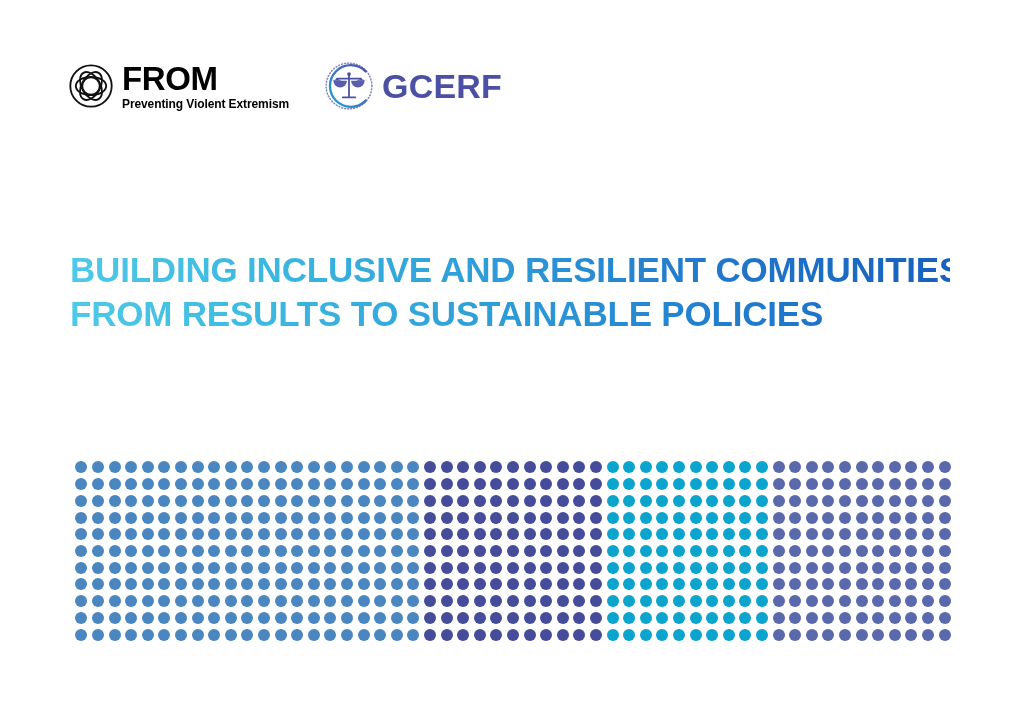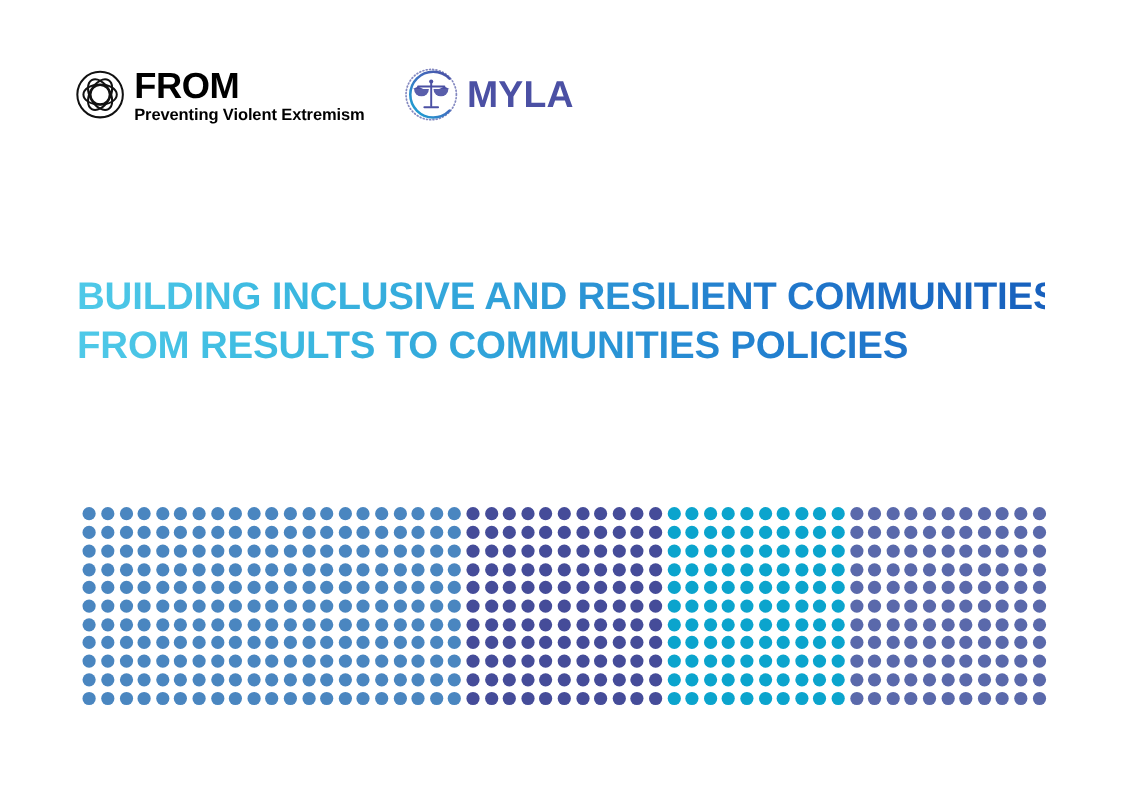--- a/index.html
+++ b/index.html
@@ -54,21 +54,21 @@
     font-family: "Liberation Sans", sans-serif;
     font-weight: bold;
     font-size: 33px;
     letter-spacing: -0.4px;
     color: #000000;
     line-height: 1;
   }
   #gcerf-tagline {
     font-family: "Liberation Sans", sans-serif;
     font-weight: bold;
-    font-size: 15px;
+    font-size: 12px;
     letter-spacing: -0.1px;
     color: #000000;
     margin-top: 3px;
     line-height: 1;
   }
 
   
   #myla-logo {
     display: flex;
     align-items: center;
@@ -180,28 +180,28 @@
           <line x1="27" y1="36" x2="73" y2="36"></line>
           <line x1="38" y1="72" x2="62" y2="72"></line>
           <path d="M 18 40 L 27 36 L 36 40 Z" fill="#4b50a4" stroke="none"></path>
           <path d="M 64 40 L 73 36 L 82 40 Z" fill="#4b50a4" stroke="none"></path>
         </g>
         <circle cx="50" cy="27" r="3.6" fill="#4b50a4"></circle>
         <path d="M 20 40 A 13 13 0 0 0 46 40 Z" fill="#4b50a4" opacity="0.92"></path>
         <path d="M 54 40 A 13 13 0 0 0 80 40 Z" fill="#4b50a4" opacity="0.92"></path>
       </svg>
     </span>
-    <span id="myla-name">MYLA</span>
+    <span id="myla-name">GCERF</span>
   </div>
 
 </div>
 
 <div id="title-wrap">
   <div class="title-line line1">BUILDING INCLUSIVE AND RESILIENT COMMUNITIES -</div>
-  <div class="title-line line2">FROM RESULTS TO COMMUNITIES POLICIES</div>
+  <div class="title-line line2">FROM RESULTS TO SUSTAINABLE POLICIES</div>
 </div>
 
 <div id="dot-pattern" style="grid-template-rows: repeat(11, 1fr);">
     <div class="dot-row" style="grid-template-columns: repeat(53, 1fr);">
       <span class="dot" style="background: rgb(74, 134, 192); width: 12px; height: 12px;"></span>
       <span class="dot" style="background: rgb(74, 134, 192); width: 12px; height: 12px;"></span>
       <span class="dot" style="background: rgb(74, 134, 192); width: 12px; height: 12px;"></span>
       <span class="dot" style="background: rgb(74, 134, 192); width: 12px; height: 12px;"></span>
       <span class="dot" style="background: rgb(74, 134, 192); width: 12px; height: 12px;"></span>
       <span class="dot" style="background: rgb(74, 134, 192); width: 12px; height: 12px;"></span>

